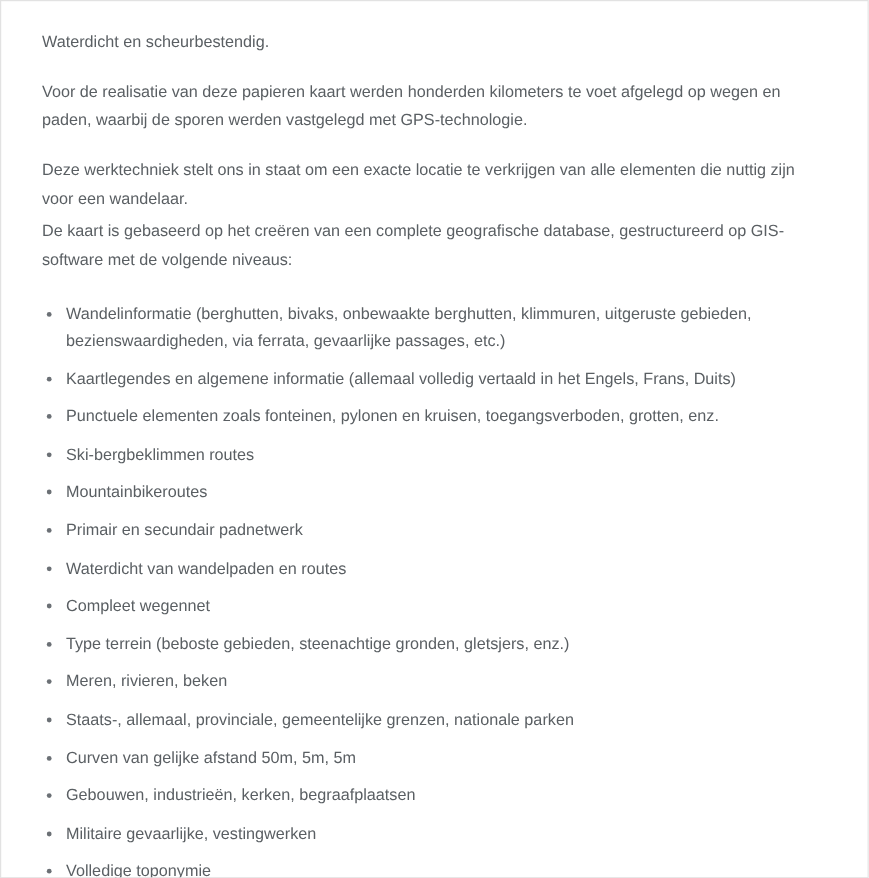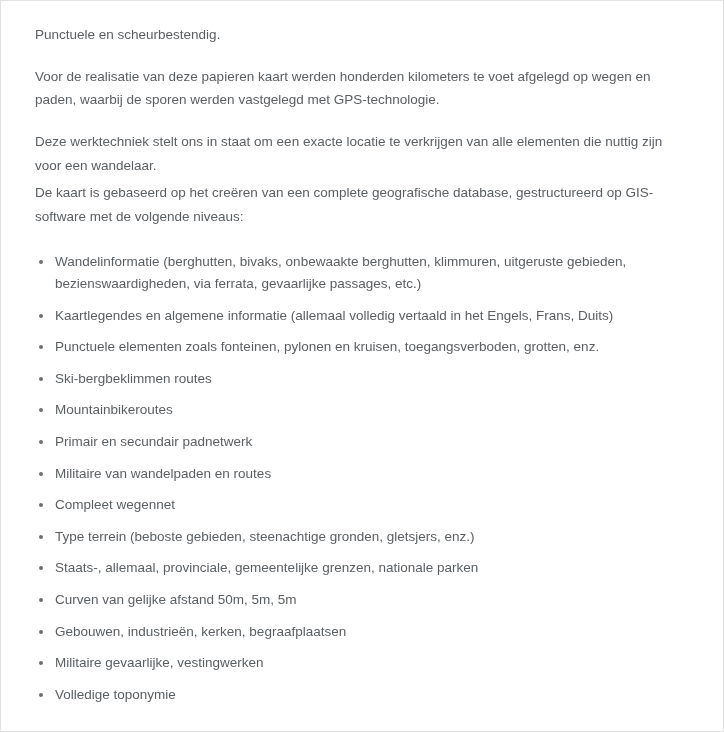--- a/index.html
+++ b/index.html
@@ -64,38 +64,39 @@
     border-radius: 50%;
     background: #6b7075;
   }
 </style>
 </head>
 <body>
 
 <div class="page-frame">
   <div class="content">
 
-    <p class="para">Punctuele en scheurbestendig.</p>
+    <p class="para">Waterdicht en scheurbestendig.</p>
 
     <p class="para">Voor de realisatie van deze papieren kaart werden honderden kilometers te voet afgelegd op wegen en paden, waarbij de sporen werden vastgelegd met GPS-technologie.</p>
 
     <p class="para tight">Deze werktechniek stelt ons in staat om een exacte locatie te verkrijgen van alle elementen die nuttig zijn voor een wandelaar.</p>
 
     <p class="para attached">De kaart is gebaseerd op het creëren van een complete geografische database, gestructureerd op GIS-software met de volgende niveaus:</p>
 
     <ul class="feature-list">
       <li>Wandelinformatie (berghutten, bivaks, onbewaakte berghutten, klimmuren, uitgeruste gebieden, bezienswaardigheden, via ferrata, gevaarlijke passages, etc.)</li>
       <li>Kaartlegendes en algemene informatie (allemaal volledig vertaald in het Engels, Frans, Duits)</li>
       <li>Punctuele elementen zoals fonteinen, pylonen en kruisen, toegangsverboden, grotten, enz.</li>
       <li>Ski-bergbeklimmen routes</li>
       <li>Mountainbikeroutes</li>
       <li>Primair en secundair padnetwerk</li>
-      <li>Militaire van wandelpaden en routes</li>
+      <li>Waterdicht van wandelpaden en routes</li>
       <li>Compleet wegennet</li>
       <li>Type terrein (beboste gebieden, steenachtige gronden, gletsjers, enz.)</li>
+      <li>Meren, rivieren, beken</li>
       <li>Staats-, allemaal, provinciale, gemeentelijke grenzen, nationale parken</li>
       <li>Curven van gelijke afstand 50m, 5m, 5m</li>
       <li>Gebouwen, industrieën, kerken, begraafplaatsen</li>
       <li>Militaire gevaarlijke, vestingwerken</li>
       <li>Volledige toponymie</li>
 
     </ul>
 
   </div>
 </div>

